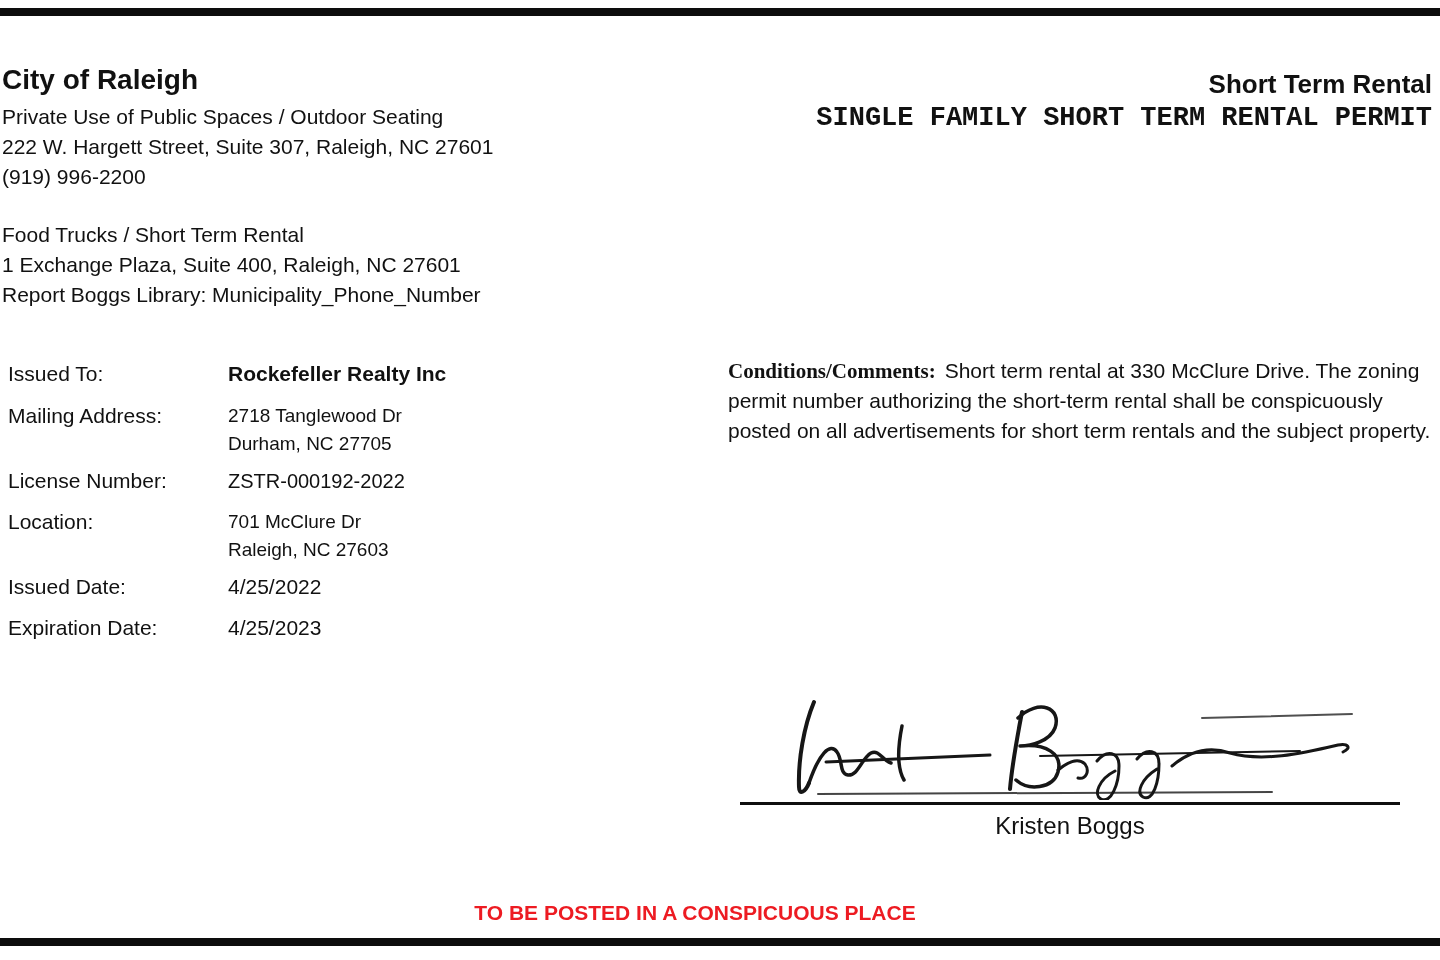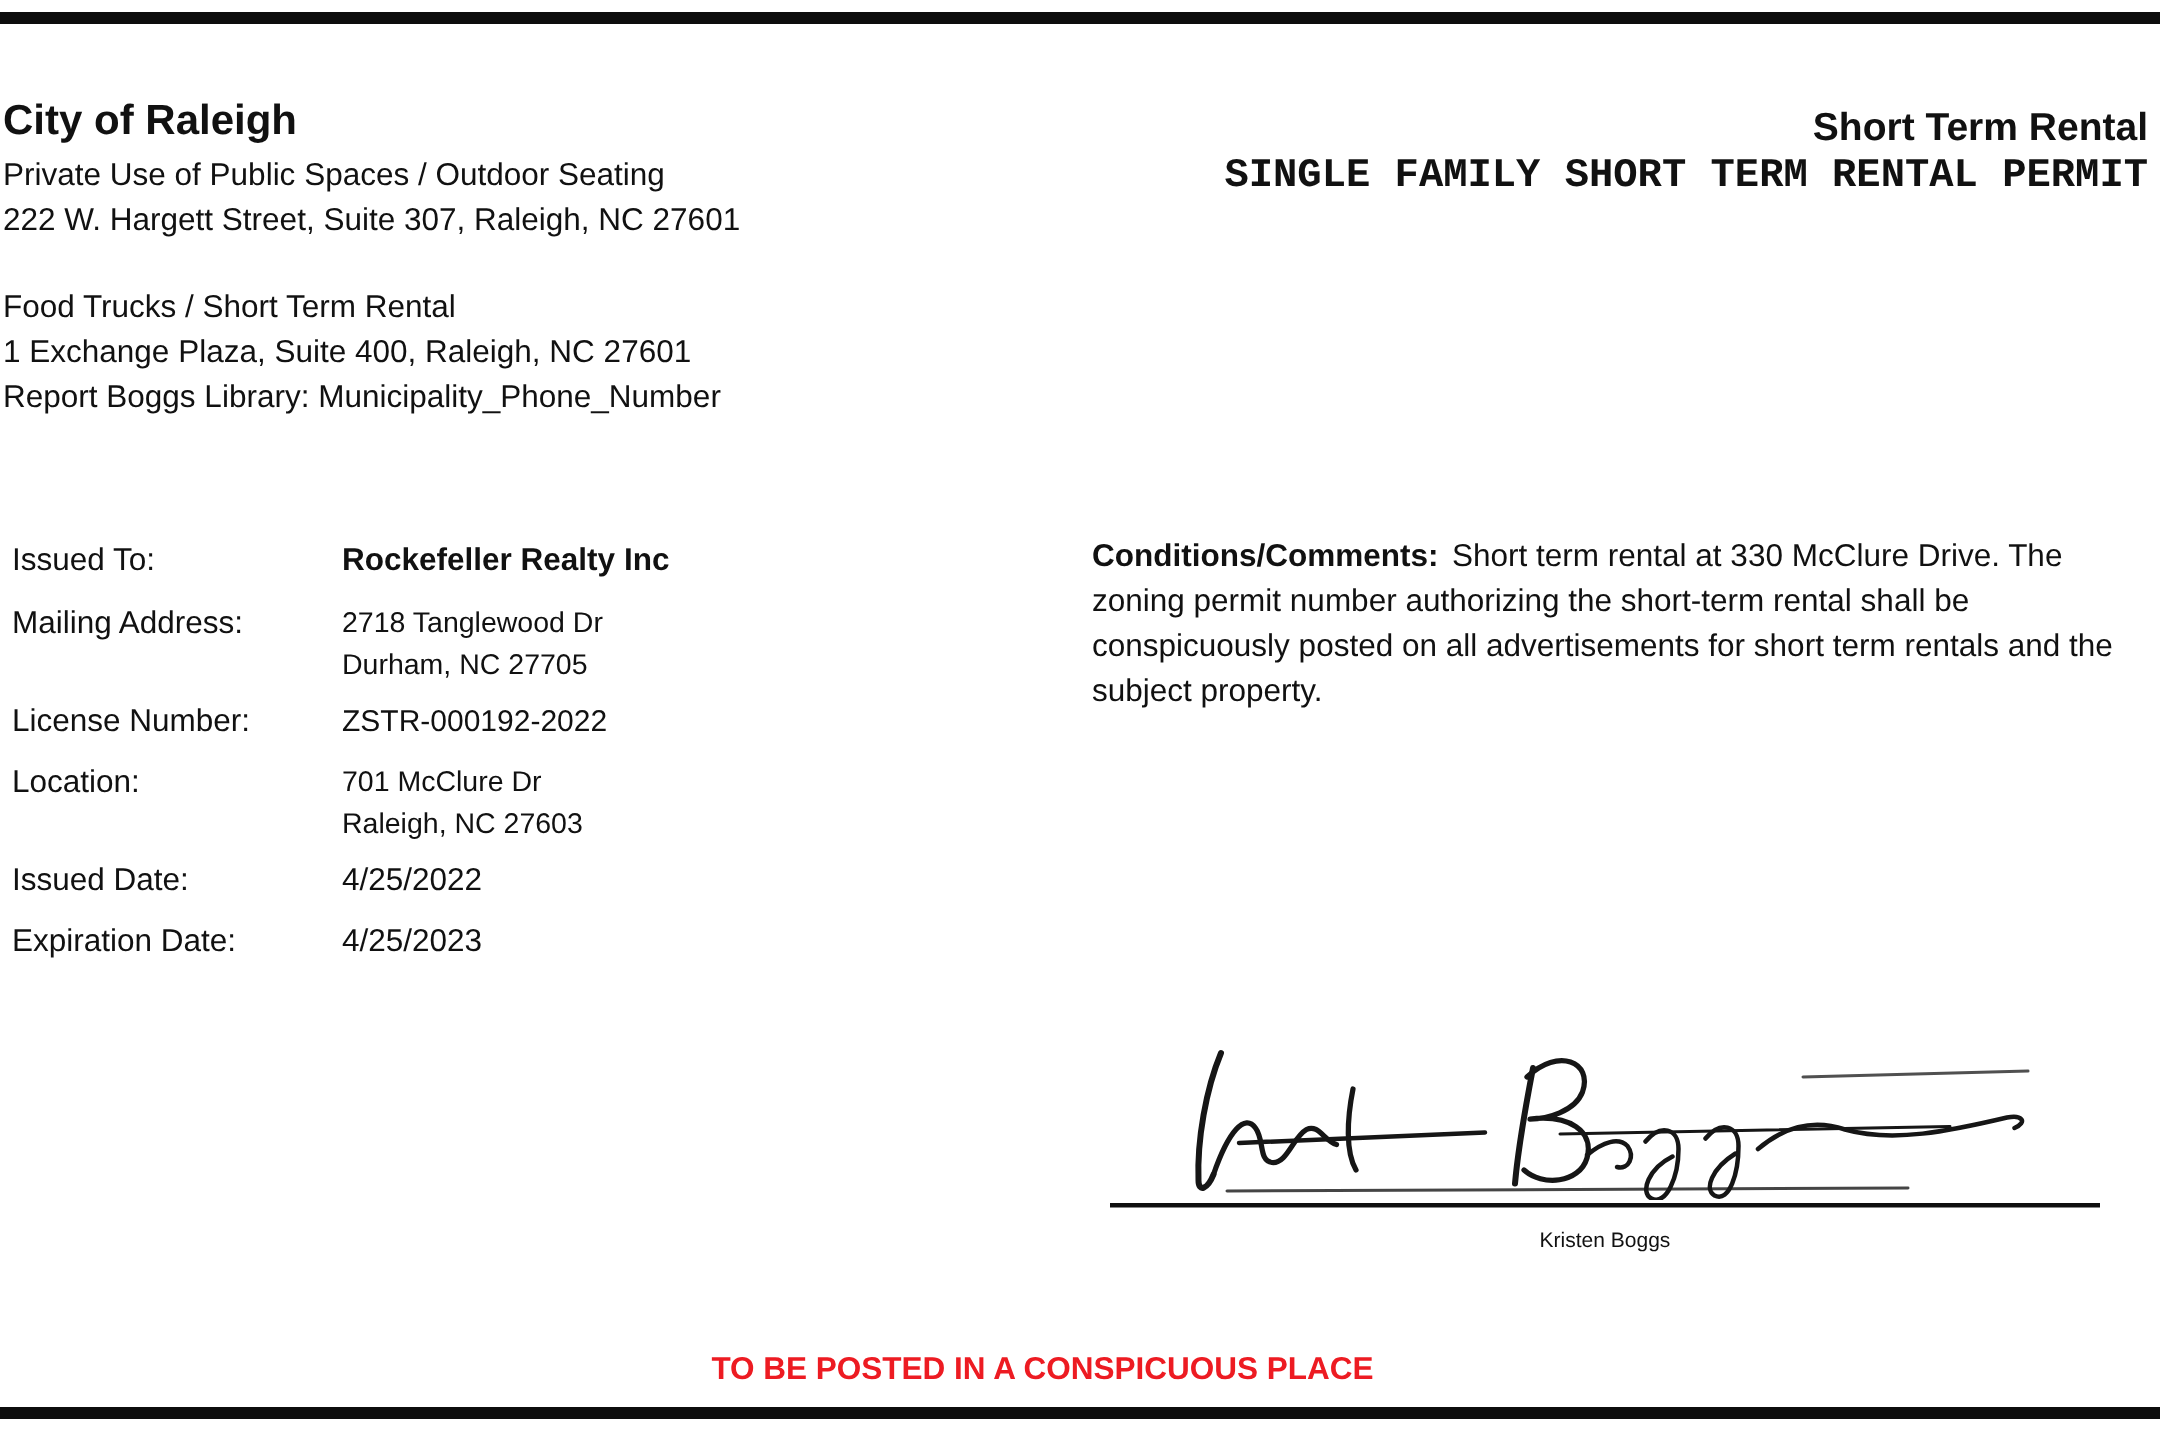--- a/index.html
+++ b/index.html
@@ -95,38 +95,38 @@
 
   
   .conditions {
     position: absolute;
     left: 728px;
     top: 356px;
     width: 712px;
     font-size: 21px;
     line-height: 30px;
   }
-  .conditions .cond-label { font-weight: bold; }
+  .conditions .cond-label { font-weight: bold; font-family: Liberation Serif, serif; }
   .conditions .cond-text { margin-left: 9px; }
 
   
   .signature {
     position: absolute;
     left: 740px;
     top: 692px;
     width: 660px;
   }
   .signature svg { display: block; }
   .sig-rule {
     border-top: 3px solid #0f0f0f;
     margin-top: 2px;
   }
   .sig-name {
     text-align: center;
-    font-size: 14px;
+    font-size: 24px;
     line-height: 30px;
     margin-top: 6px;
   }
 
   
   .footer-notice {
     position: absolute;
     left: 0;
     top: 901px;
     width: 1390px;
@@ -140,20 +140,21 @@
 <body>
 
 <div class="page">
 
   <div class="bar top"></div>
 
   <div class="issuer">
     <h1>City of Raleigh</h1>
     <div class="line">Private Use of Public Spaces / Outdoor Seating</div>
     <div class="line">222 W. Hargett Street, Suite 307, Raleigh, NC 27601</div>
+    <div class="line">(919) 996-2200</div>
     <div class="block-gap"></div>
     <div class="line">Food Trucks / Short Term Rental</div>
     <div class="line">1 Exchange Plaza, Suite 400, Raleigh, NC 27601</div>
     <div class="line">Report Boggs Library: Municipality_Phone_Number</div>
   </div>
 
   <div class="doc-title">
     <div class="t1">Short Term Rental</div>
     <div class="t2">SINGLE FAMILY SHORT TERM RENTAL PERMIT</div>
   </div>

